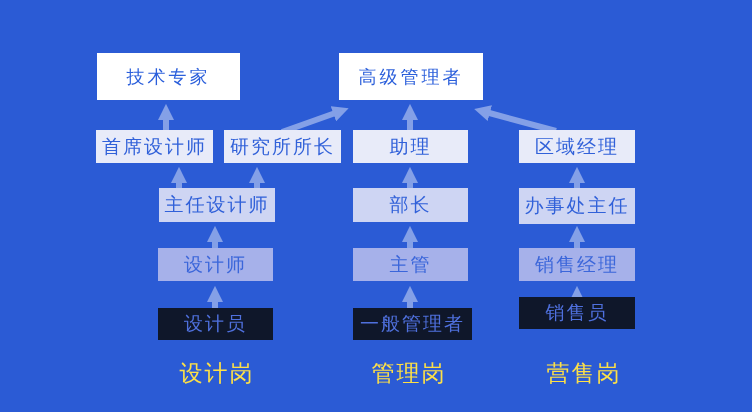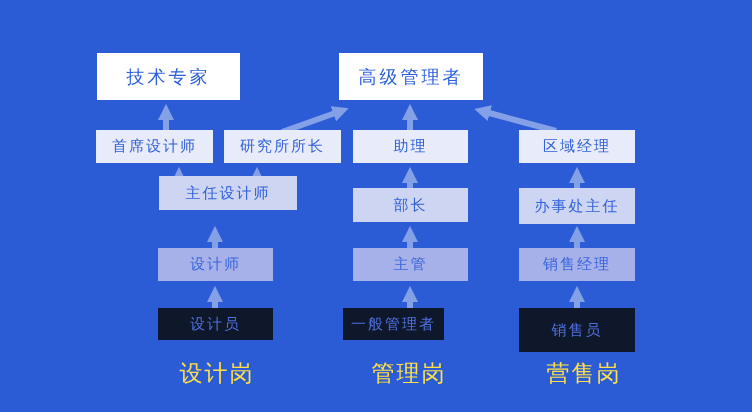--- a/index.html
+++ b/index.html
@@ -15,21 +15,21 @@
   }
   .arrows{
     position:absolute;left:0;top:0;width:752px;height:412px;
     pointer-events:none;
   }
   .node{
     position:absolute;
     display:flex;align-items:center;justify-content:center;
     text-align:center;
     letter-spacing:2px;
-    font-size:15px;
+    font-size:19px;
     color:#3161d9;
     white-space:nowrap;
   }
   .lv1{background:#ffffff;font-size:18px;font-weight:500;color:#2b5fdb;letter-spacing:3px;}
   .lv2{background:#e8ebf9;}
   .lv3{background:#ced5f3;}
   .lv4{background:#a6b1ea;color:#3b66da;font-family:Liberation Serif, serif;}
   .lv5{background:#0f172a;color:#4f70dd;}
   .post-label{
     position:absolute;
@@ -73,29 +73,29 @@
   </svg>
 
   <div class="node lv1" style="left:97px;top:53px;width:143px;height:47px">技术专家</div>
   <div class="node lv1" style="left:339px;top:53px;width:144px;height:47px">高级管理者</div>
 
   <div class="node lv2" style="left:96px;top:130px;width:117px;height:33px">首席设计师</div>
   <div class="node lv2" style="left:224px;top:130px;width:117px;height:33px">研究所所长</div>
   <div class="node lv2" style="left:353px;top:130px;width:115px;height:33px">助理</div>
   <div class="node lv2" style="left:519px;top:130px;width:116px;height:33px">区域经理</div>
 
-  <div class="node lv3" style="left:159px;top:176px;width:138px;height:34px">主任设计师</div>
+  <div class="node lv3" style="left:159px;top:188px;width:116px;height:34px">主任设计师</div>
   <div class="node lv3" style="left:353px;top:188px;width:115px;height:34px">部长</div>
   <div class="node lv3" style="left:519px;top:188px;width:116px;height:36px">办事处主任</div>
 
   <div class="node lv4" style="left:158px;top:248px;width:115px;height:33px">设计师</div>
   <div class="node lv4" style="left:353px;top:248px;width:115px;height:33px">主管</div>
   <div class="node lv4" style="left:519px;top:248px;width:116px;height:33px">销售经理</div>
 
   <div class="node lv5" style="left:158px;top:308px;width:115px;height:32px">设计员</div>
-  <div class="node lv5" style="left:343px;top:308px;width:101px;height:32px">一般管理者</div>
-  <div class="node lv5" style="left:519px;top:308px;width:116px;height:44px">销售员</div>
+  <div class="node lv5" style="left:353px;top:308px;width:119px;height:32px">一般管理者</div>
+  <div class="node lv5" style="left:519px;top:297px;width:116px;height:32px">销售员</div>
 
   <div class="post-label" style="left:217px">设计岗</div>
   <div class="post-label" style="left:409px">管理岗</div>
   <div class="post-label" style="left:584px">营售岗</div>
 
 </div>
 
 </body></html>

